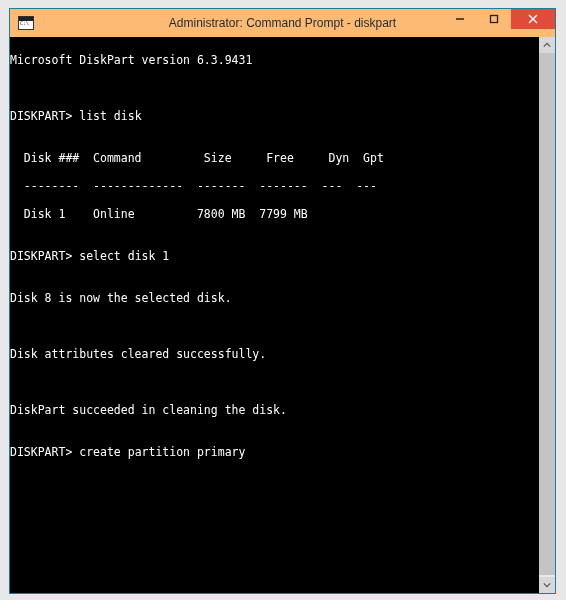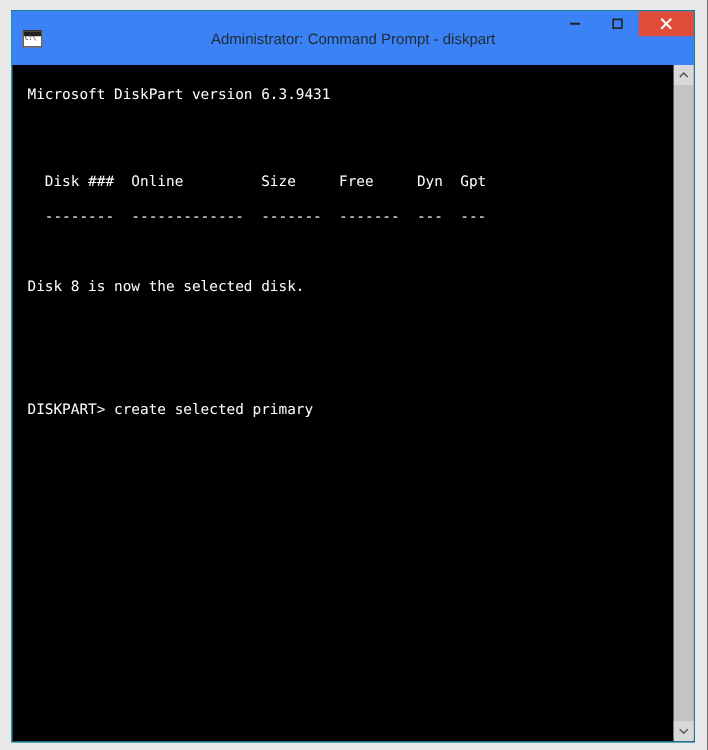--- a/index.html
+++ b/index.html
@@ -16,25 +16,25 @@
       top: 8px;
       left: 9px;
       width: 547px;
       height: 586px;
       background: #4aa8c8;
       border: 1px solid #1b7d9a;
       display: flex;
       flex-direction: column;
     }
     .titlebar {
-      height: 43px;
+      height: 28px;
       display: flex;
       align-items: center;
       position: relative;
-      background: #3b82f6;
+      background: #fdba74;
       flex-shrink: 0;
     }
     .app-icon {
       width: 16px;
       height: 14px;
       margin-left: 8px;
       background: #fff;
       border: 1px solid #333;
       position: relative;
     }
@@ -91,21 +91,21 @@
     .client {
       flex: 1;
       background: #000;
       margin: 0;
       position: relative;
       overflow: hidden;
       display: flex;
     }
     .console {
       flex: 1;
-      padding: 2px 12px;
+      padding: 2px 0;
       font-family: "Lucida Console", Consolas, monospace;
       font-size: 11.5px;
       line-height: 14px;
       color: #fff;
       white-space: pre;
       overflow: hidden;
     }
     .scrollbar {
       width: 16px;
       background: #e8e8e8;
@@ -159,32 +159,37 @@
             <line x1="9" y1="1" x2="1" y2="9" stroke="#fff" stroke-width="1.5"></line>
           </svg>
       </div>
     </div>
   </div>
   <div class="client">
     <div class="console">
 <span class="ln">Microsoft DiskPart version 6.3.9431</span>
 <span class="ln"></span>
 <span class="ln"></span>
-<span class="ln"></span>
-<span class="ln table-row">  Disk ###  Online         Size     Free     Dyn  Gpt</span>
+<span class="ln"><span>DISKPART&gt;</span> <span>list disk</span></span>
+<span class="ln"></span>
+<span class="ln table-row">  Disk ###  Command         Size     Free     Dyn  Gpt</span>
 <span class="ln table-row">  --------  -------------  -------  -------  ---  ---</span>
-<span class="ln"></span>
+<span class="ln table-row">  Disk 1    Online         7800 MB  7799 MB        </span>
+<span class="ln"></span>
+<span class="ln"><span>DISKPART&gt;</span> <span>select disk 1</span></span>
 <span class="ln"></span>
 <span class="ln">Disk 8 is now the selected disk.</span>
 <span class="ln"></span>
 <span class="ln"></span>
-<span class="ln"></span>
-<span class="ln"></span>
-<span class="ln"></span>
-<span class="ln"><span>DISKPART&gt;</span> <span>create selected primary</span></span>
+<span class="ln">Disk attributes cleared successfully.</span>
+<span class="ln"></span>
+<span class="ln"></span>
+<span class="ln">DiskPart succeeded in cleaning the disk.</span>
+<span class="ln"></span>
+<span class="ln"><span>DISKPART&gt;</span> <span>create partition primary</span></span>
 <span class="ln"></span>
 
 <span class="ln"></span>
 
 <span class="ln"></span>
 
     </div>
     <div class="scrollbar">
       <div class="sb-arrow up">
         <svg width="8" height="8" viewBox="0 0 10 10">

